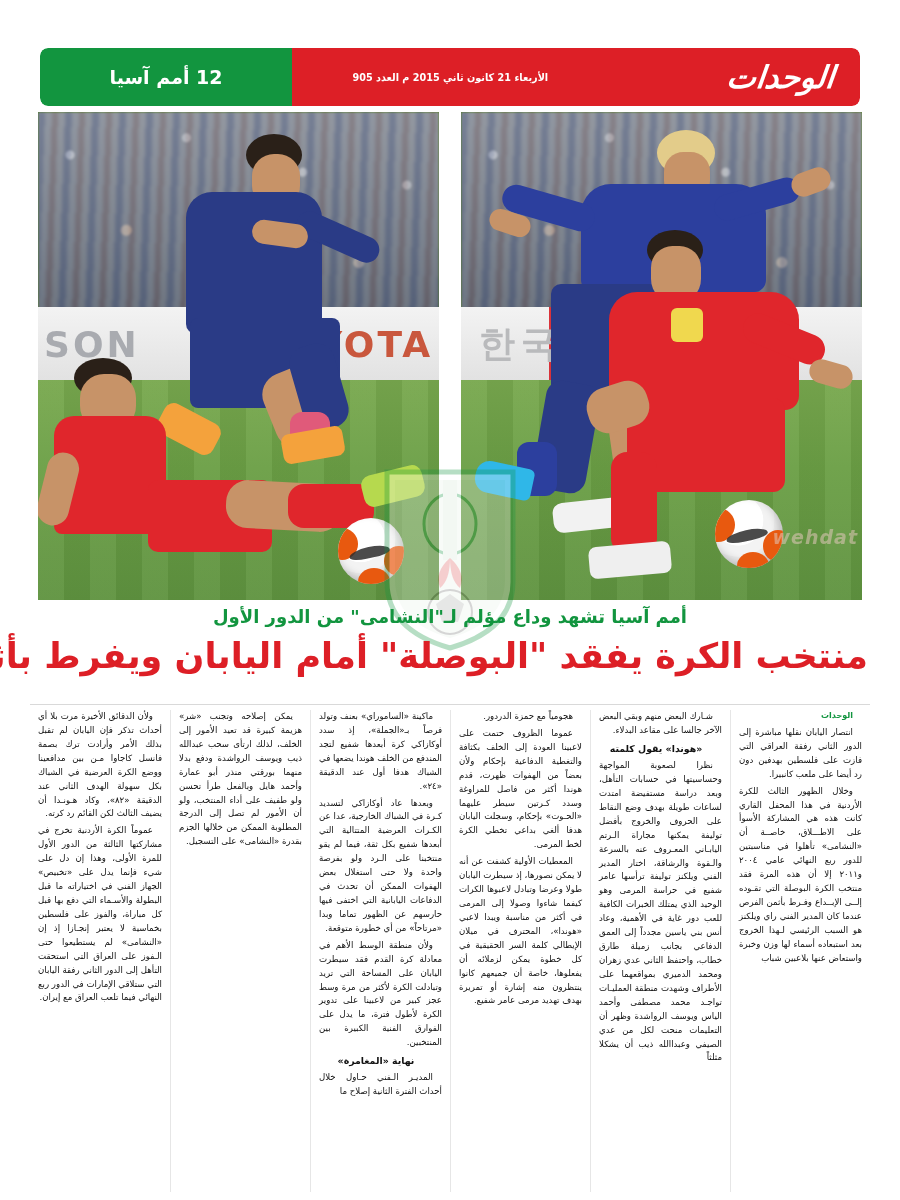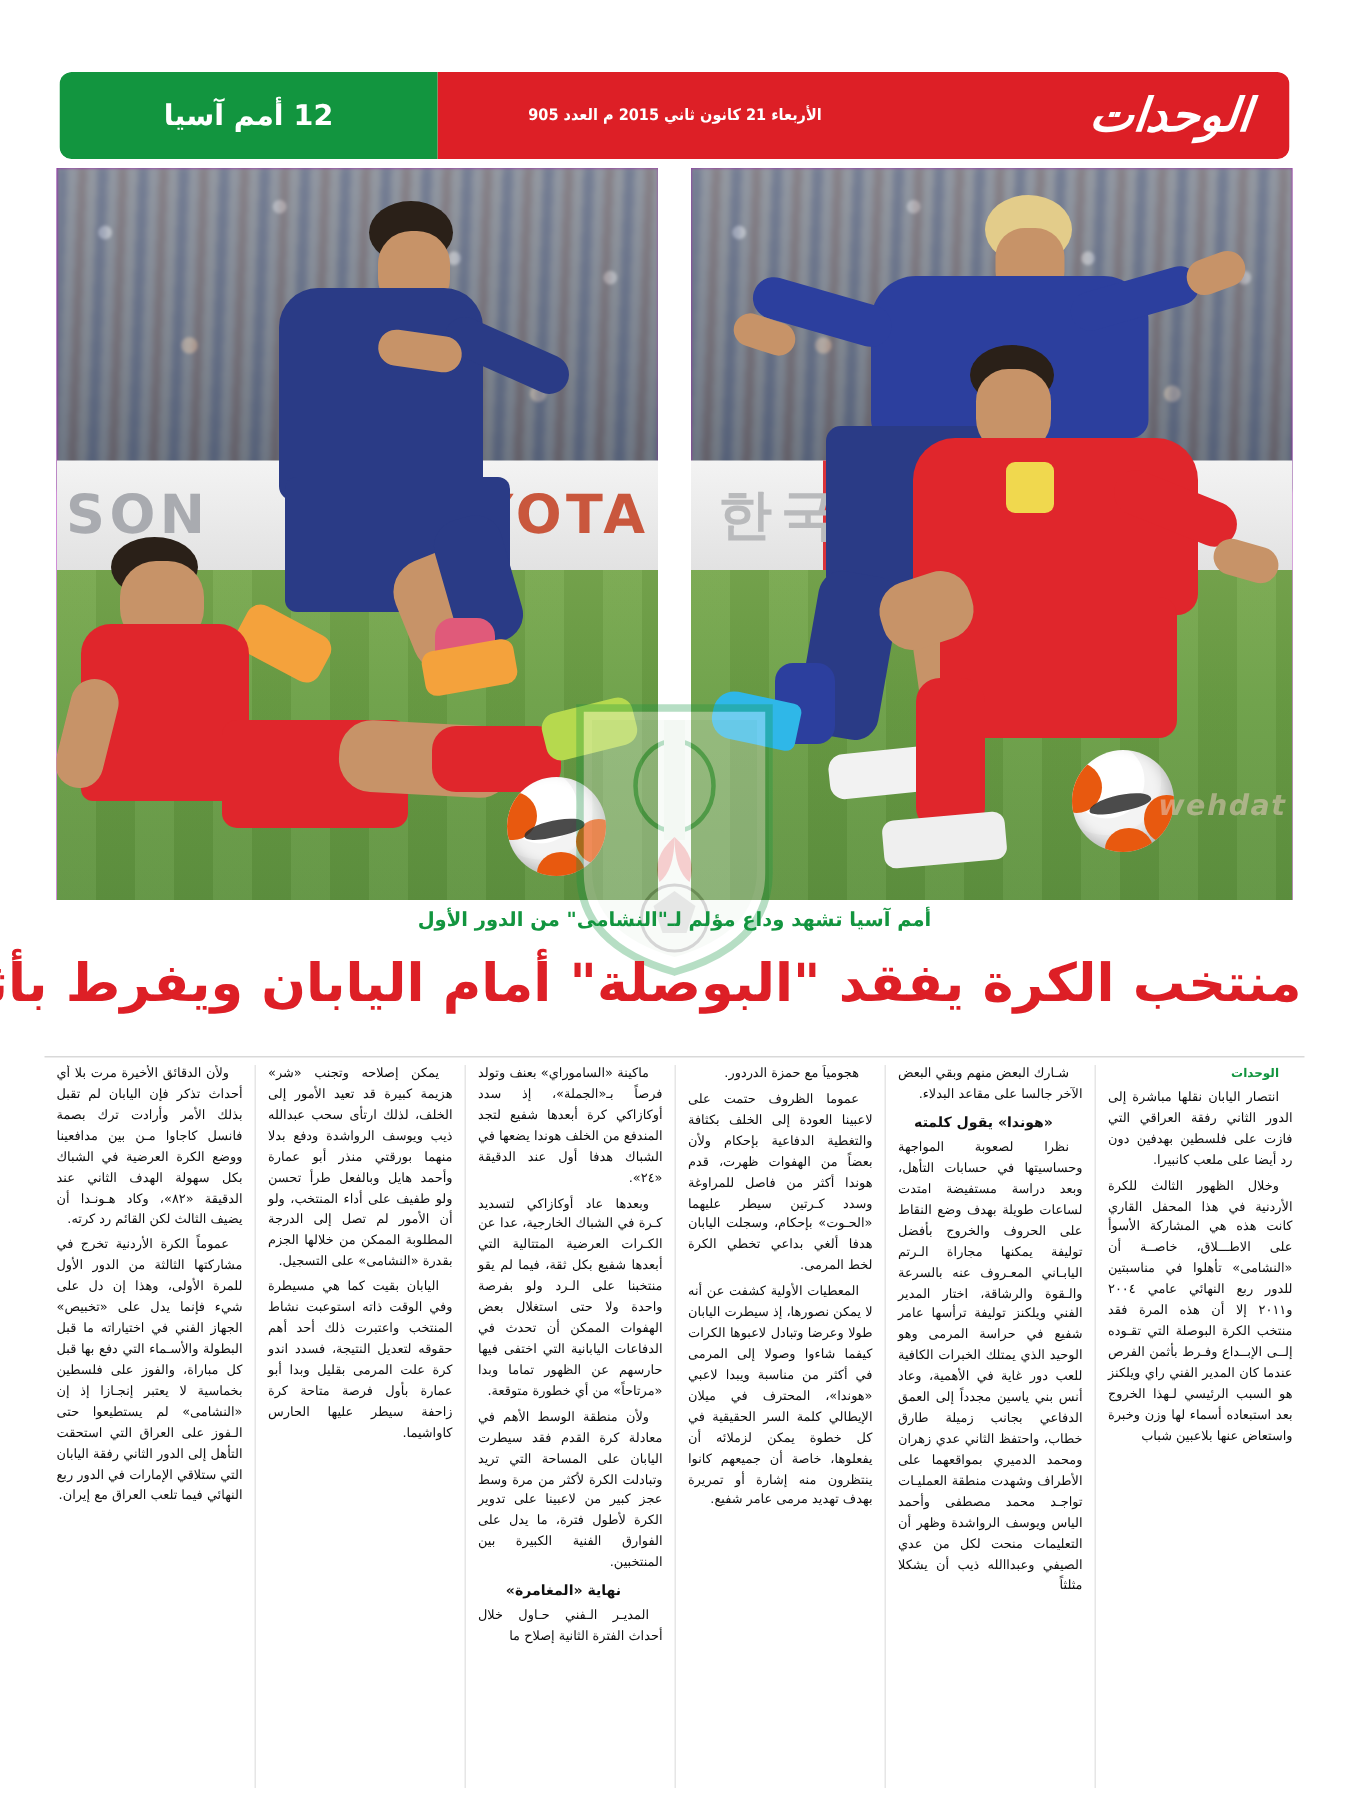--- a/index.html
+++ b/index.html
@@ -40,21 +40,21 @@
     color:#fff;font-size:10.5px;direction:rtl;white-space:nowrap;
     font-weight:bold;margin-right:auto;margin-left:0;
     transform:scaleX(.92);
   }
 
   
   .photos{
     position:absolute;left:38px;top:112px;width:824px;height:488px;
     display:flex;gap:22px;
   }
-  .photo{position:relative;width:401px;height:488px;overflow:hidden;background:#a21caf;padding-left:20px;}
+  .photo{position:relative;width:401px;height:488px;overflow:hidden;background:#4d7c0f;padding-left:20px;}
 
   
   .crowd{position:absolute;left:0;top:0;width:100%;height:44%;
     background:
       radial-gradient(circle at 8% 20%, rgba(255,255,255,.5) 0 4px, transparent 5px),
       radial-gradient(circle at 22% 55%, rgba(230,200,170,.55) 0 5px, transparent 6px),
       radial-gradient(circle at 37% 12%, rgba(255,255,255,.4) 0 4px, transparent 5px),
       radial-gradient(circle at 52% 62%, rgba(240,220,190,.5) 0 5px, transparent 6px),
       radial-gradient(circle at 66% 28%, rgba(255,255,255,.45) 0 4px, transparent 5px),
       radial-gradient(circle at 80% 70%, rgba(235,210,180,.5) 0 5px, transparent 6px),
@@ -109,21 +109,21 @@
 
   
   .crest{
     position:absolute;left:50%;top:462px;transform:translateX(-50%);
     width:150px;height:190px;opacity:.30;pointer-events:none;z-index:3;
   }
 
   
   .kicker{
     position:absolute;left:40px;top:606px;width:820px;text-align:center;
-    color:#12953f;font-size:13px;font-weight:bold;direction:rtl;z-index:4;
+    color:#12953f;font-size:18px;font-weight:bold;direction:rtl;z-index:4;
   }
   .headline{
     position:absolute;left:32px;top:636px;width:836px;text-align:center;
     color:#dd1f26;font-size:35px;font-weight:bold;direction:rtl;
     letter-spacing:-.5px;line-height:1.18;z-index:4;white-space:nowrap;
   }
 
   
   .rule-top{
     position:absolute;left:30px;top:704px;width:840px;height:1px;background:#d9d9d9;
@@ -286,19 +286,18 @@
     </div>
   <div class="col">
       <p>ماكينة «الساموراي» بعنف وتولد فرصاً بـ«الجملة»، إذ سدد أوكازاكي كرة أبعدها شفيع لتجد المندفع من الخلف هوندا يضعها في الشباك هدفا أول عند الدقيقة «٢٤».</p>
       <p>وبعدها عاد أوكازاكي لتسديد كـرة في الشباك الخارجية، عدا عن الكـرات العرضية المتتالية التي أبعدها شفيع بكل ثقة، فيما لم يقو منتخبنا على الـرد ولو بفرصة واحدة ولا حتى استغلال بعض الهفوات الممكن أن تحدث في الدفاعات اليابانية التي اختفى فيها حارسهم عن الظهور تماما وبدا «مرتاحاً» من أي خطورة متوقعة.</p>
       <p>ولأن منطقة الوسط الأهم في معادلة كرة القدم فقد سيطرت اليابان على المساحة التي تريد وتبادلت الكرة لأكثر من مرة وسط عجز كبير من لاعبينا على تدوير الكرة لأطول فترة، ما يدل على الفوارق الفنية الكبيرة بين المنتخبين.</p>
       <p class="subhead">نهاية «المغامرة»</p>
       <p>المديـر الـفني حـاول خلال أحداث الفترة الثانية إصلاح ما</p>
     </div>
   <div class="col">
       <p>يمكن إصلاحه وتجنب «شر» هزيمة كبيرة قد تعيد الأمور إلى الخلف، لذلك ارتأى سحب عبدالله ذيب ويوسف الرواشدة ودفع بدلا منهما بورقتي منذر أبو عمارة وأحمد هايل وبالفعل طرأ تحسن ولو طفيف على أداء المنتخب، ولو أن الأمور لم تصل إلى الدرجة المطلوبة الممكن من خلالها الجزم بقدرة «النشامى» على التسجيل.</p>
-      <p>اليابان بقيت كما هي مسيطرة وفي الوقت ذاته استوعبت نشاط المنتخب واعتبرت ذلك أحد أهم حقوقه لتعديل النتيجة، فسدد اندو كرة علت المرمى بقليل وبدا أبو عمارة بأول فرصة متاحة كرة زاحفة سيطر عليها الحارس كاواشيما.</p>
     </div>
   <div class="col">
       <p>ولأن الدقائق الأخيرة مرت بلا أي أحداث تذكر فإن اليابان لم تقبل بذلك الأمر وأرادت ترك بصمة فانسل كاجاوا مـن بين مدافعينا ووضع الكرة العرضية في الشباك بكل سهولة الهدف الثاني عند الدقيقة «٨٢»، وكاد هـونـدا أن يضيف الثالث لكن القائم رد كرته.</p>
       <p>عموماً الكرة الأردنية تخرج في مشاركتها الثالثة من الدور الأول للمرة الأولى، وهذا إن دل على شيء فإنما يدل على «تخبيص» الجهاز الفني في اختياراته ما قبل البطولة والأسـماء التي دفع بها قبل كل مباراة، والفوز على فلسطين بخماسية لا يعتبر إنجـازا إذ إن «النشامى» لم يستطيعوا حتى الـفوز على العراق التي استحقت التأهل إلى الدور الثاني رفقة اليابان التي ستلاقي الإمارات في الدور ربع النهائي فيما تلعب العراق مع إيران.</p>
     </div>
 </div>
 
 </body></html>

